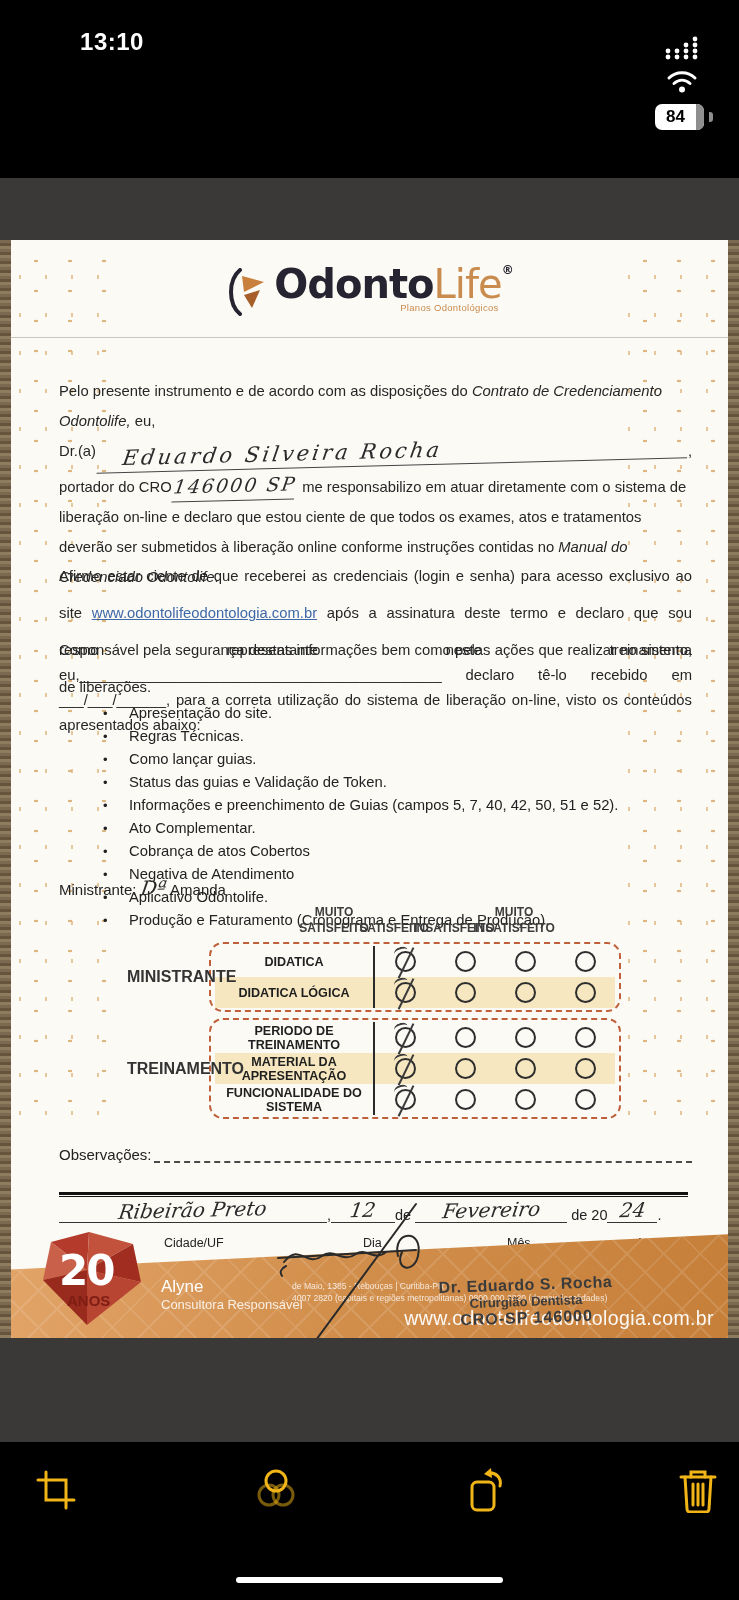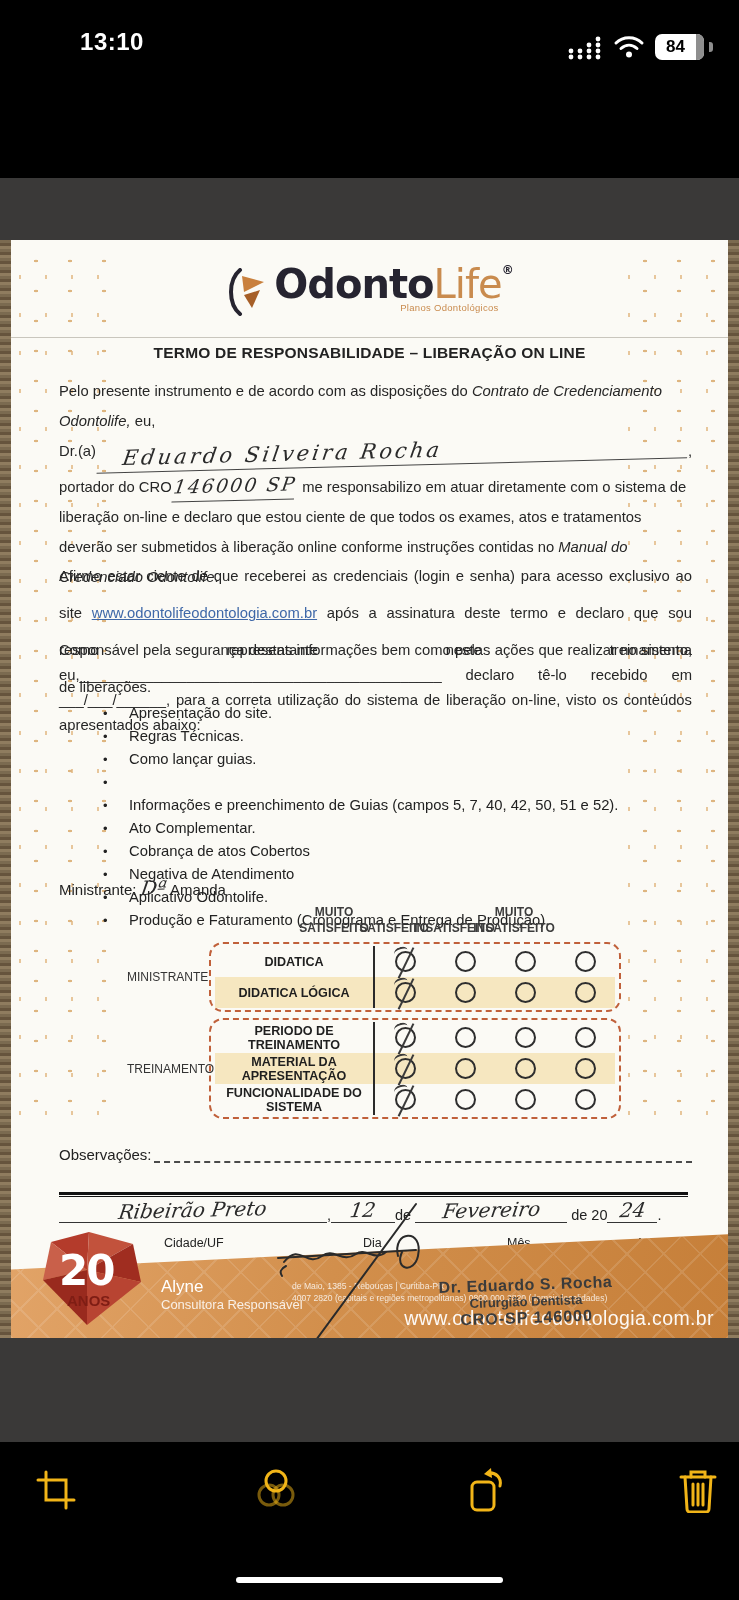--- a/index.html
+++ b/index.html
@@ -5,21 +5,21 @@
   * { margin:0; padding:0; box-sizing:border-box; }
   html,body { background:#000; }
   body { width:739px; height:1600px; position:relative; overflow:hidden;
          font-family:"Liberation Sans", sans-serif; }
   .screen { position:absolute; inset:0; background:#000; }
 
   
   .statusbar { position:absolute; top:0; left:0; right:0; height:70px; }
   .time { position:absolute; left:62px; top:28px; width:100px; text-align:center;
           color:#fff; font-size:24px; font-weight:700; letter-spacing:.5px; }
-  .sb-icons { position:absolute; right:30px; top:34px; display:flex; align-items:center; gap:10px; }
+  .sb-icons { position:absolute; right:30px; top:34px; display:flex; align-items:center; gap:10px;flex-direction:column; }
   .battery { position:relative; width:54px; height:26px; }
   .batt-body { position:absolute; left:0; top:0; width:49px; height:26px; background:#fff;
                border-radius:7px; overflow:hidden; }
   .batt-rest { position:absolute; right:0; top:0; bottom:0; width:8px; background:#8e8e8e; }
   .batt-num { position:absolute; left:0; top:0; width:41px; height:26px; display:flex;
               align-items:center; justify-content:center; color:#000; font-size:17px; font-weight:700; }
   .batt-nub { position:absolute; right:-4px; top:8px; width:4px; height:10px; background:#8e8e8e;
               border-radius:0 3px 3px 0; }
 
   
@@ -77,21 +77,21 @@
   .ministrante .hand { font-size:20px; margin:0 4px; }
 
   
   .rtable { position:absolute; top:666px; left:118px; width:492px; }
   .rhead { display:flex; margin-left:175px; }
   .rhead div { width:60px; text-align:center; font-size:12px; font-weight:700; color:#3c3c3c;
                white-space:pre-line; line-height:1.35; height:30px; display:flex; align-items:flex-end; justify-content:center; }
   .rgroup { position:relative; border:2px dashed #c0603a; border-radius:14px; margin-top:6px;
             margin-left:80px; padding:2px 4px; background:transparent; }
   .glabel { position:absolute; left:-84px; top:50%; transform:translateY(-50%);
-            font-size:12px; font-weight:400; color:#333; width:80px; text-align:center; padding-right:6px; }
+            font-size:16px; font-weight:700; color:#333; width:80px; text-align:center; padding-right:6px; }
   .trow { display:flex; align-items:center; height:31px; }
   .trow.shaded { background:#f6e7c0; }
   .tlabel { width:172px; text-align:center; font-size:12.6px; font-weight:700; color:#1f1f1f;
             border-right:2px solid #2a2a2a; align-self:stretch; display:flex; align-items:center; justify-content:center; }
   .tcells { display:flex; flex:1; }
   .ccell { width:60px; display:flex; justify-content:center; }
   .circle { position:relative; width:21px; height:21px; border:2.2px solid #2e2e2e; border-radius:50%; }
   .circle.checked::before { content:""; position:absolute; left:8px; top:-7px; width:2.4px; height:34px;
                             background:#3a3a3a; transform:rotate(26deg); }
   .circle.checked::after { content:""; position:absolute; left:-3px; top:-6px; width:14px; height:8px;
@@ -207,21 +207,20 @@
           <polygon points="16,8 38,14 18,24" fill="#c9803d"></polygon>
           <polygon points="18,27 34,22 26,40" fill="#a65f28"></polygon>
         </svg>
         <div>
           <div class="logo-word"><span class="logo-odonto">Odonto</span><span class="logo-life">Life</span><span class="logo-reg">®</span></div>
           <div class="logo-tag">Planos Odontológicos</div>
         </div>
       </div>
     </div>
 
-    <div class="doc-title">TERMO DE RESPONSABILIDADE – LIBERAÇÃO ON LINE</div>
 
     <div class="para p1">
       <span>Pelo presente instrumento e de acordo com as disposições do </span><i>Contrato de Credenciamento Odontolife,</i><span>  eu,</span>
       <div class="line2">
         <span>Dr.(a)</span>
         <span class="hand handline">Eduardo Silveira Rocha</span>
         <span>,</span>
       </div>
       <span>portador do CRO</span><span class="hand cro-hand">146000 SP</span><span> me responsabilizo em atuar diretamente com o sistema de liberação on-line e declaro que estou ciente de que todos os exames, atos e tratamentos deverão ser submetidos à liberação online conforme instruções contidas no </span><i>Manual do Credenciado Odontolife</i><span>.</span>
     </div>
@@ -242,20 +241,21 @@
       <div class="bullet">
           <span class="bdot">•</span>
           <span>Regras Técnicas.</span>
         </div>
       <div class="bullet">
           <span class="bdot">•</span>
           <span>Como lançar guias.</span>
         </div>
       <div class="bullet">
           <span class="bdot">•</span>
+          <span>Status das guias e Validação de Token.</span>
         </div>
       <div class="bullet">
           <span class="bdot">•</span>
           <span>Informações e preenchimento de Guias (campos 5, 7, 40, 42, 50, 51 e 52).</span>
         </div>
       <div class="bullet">
           <span class="bdot">•</span>
           <span>Ato Complementar.</span>
         </div>
       <div class="bullet">

